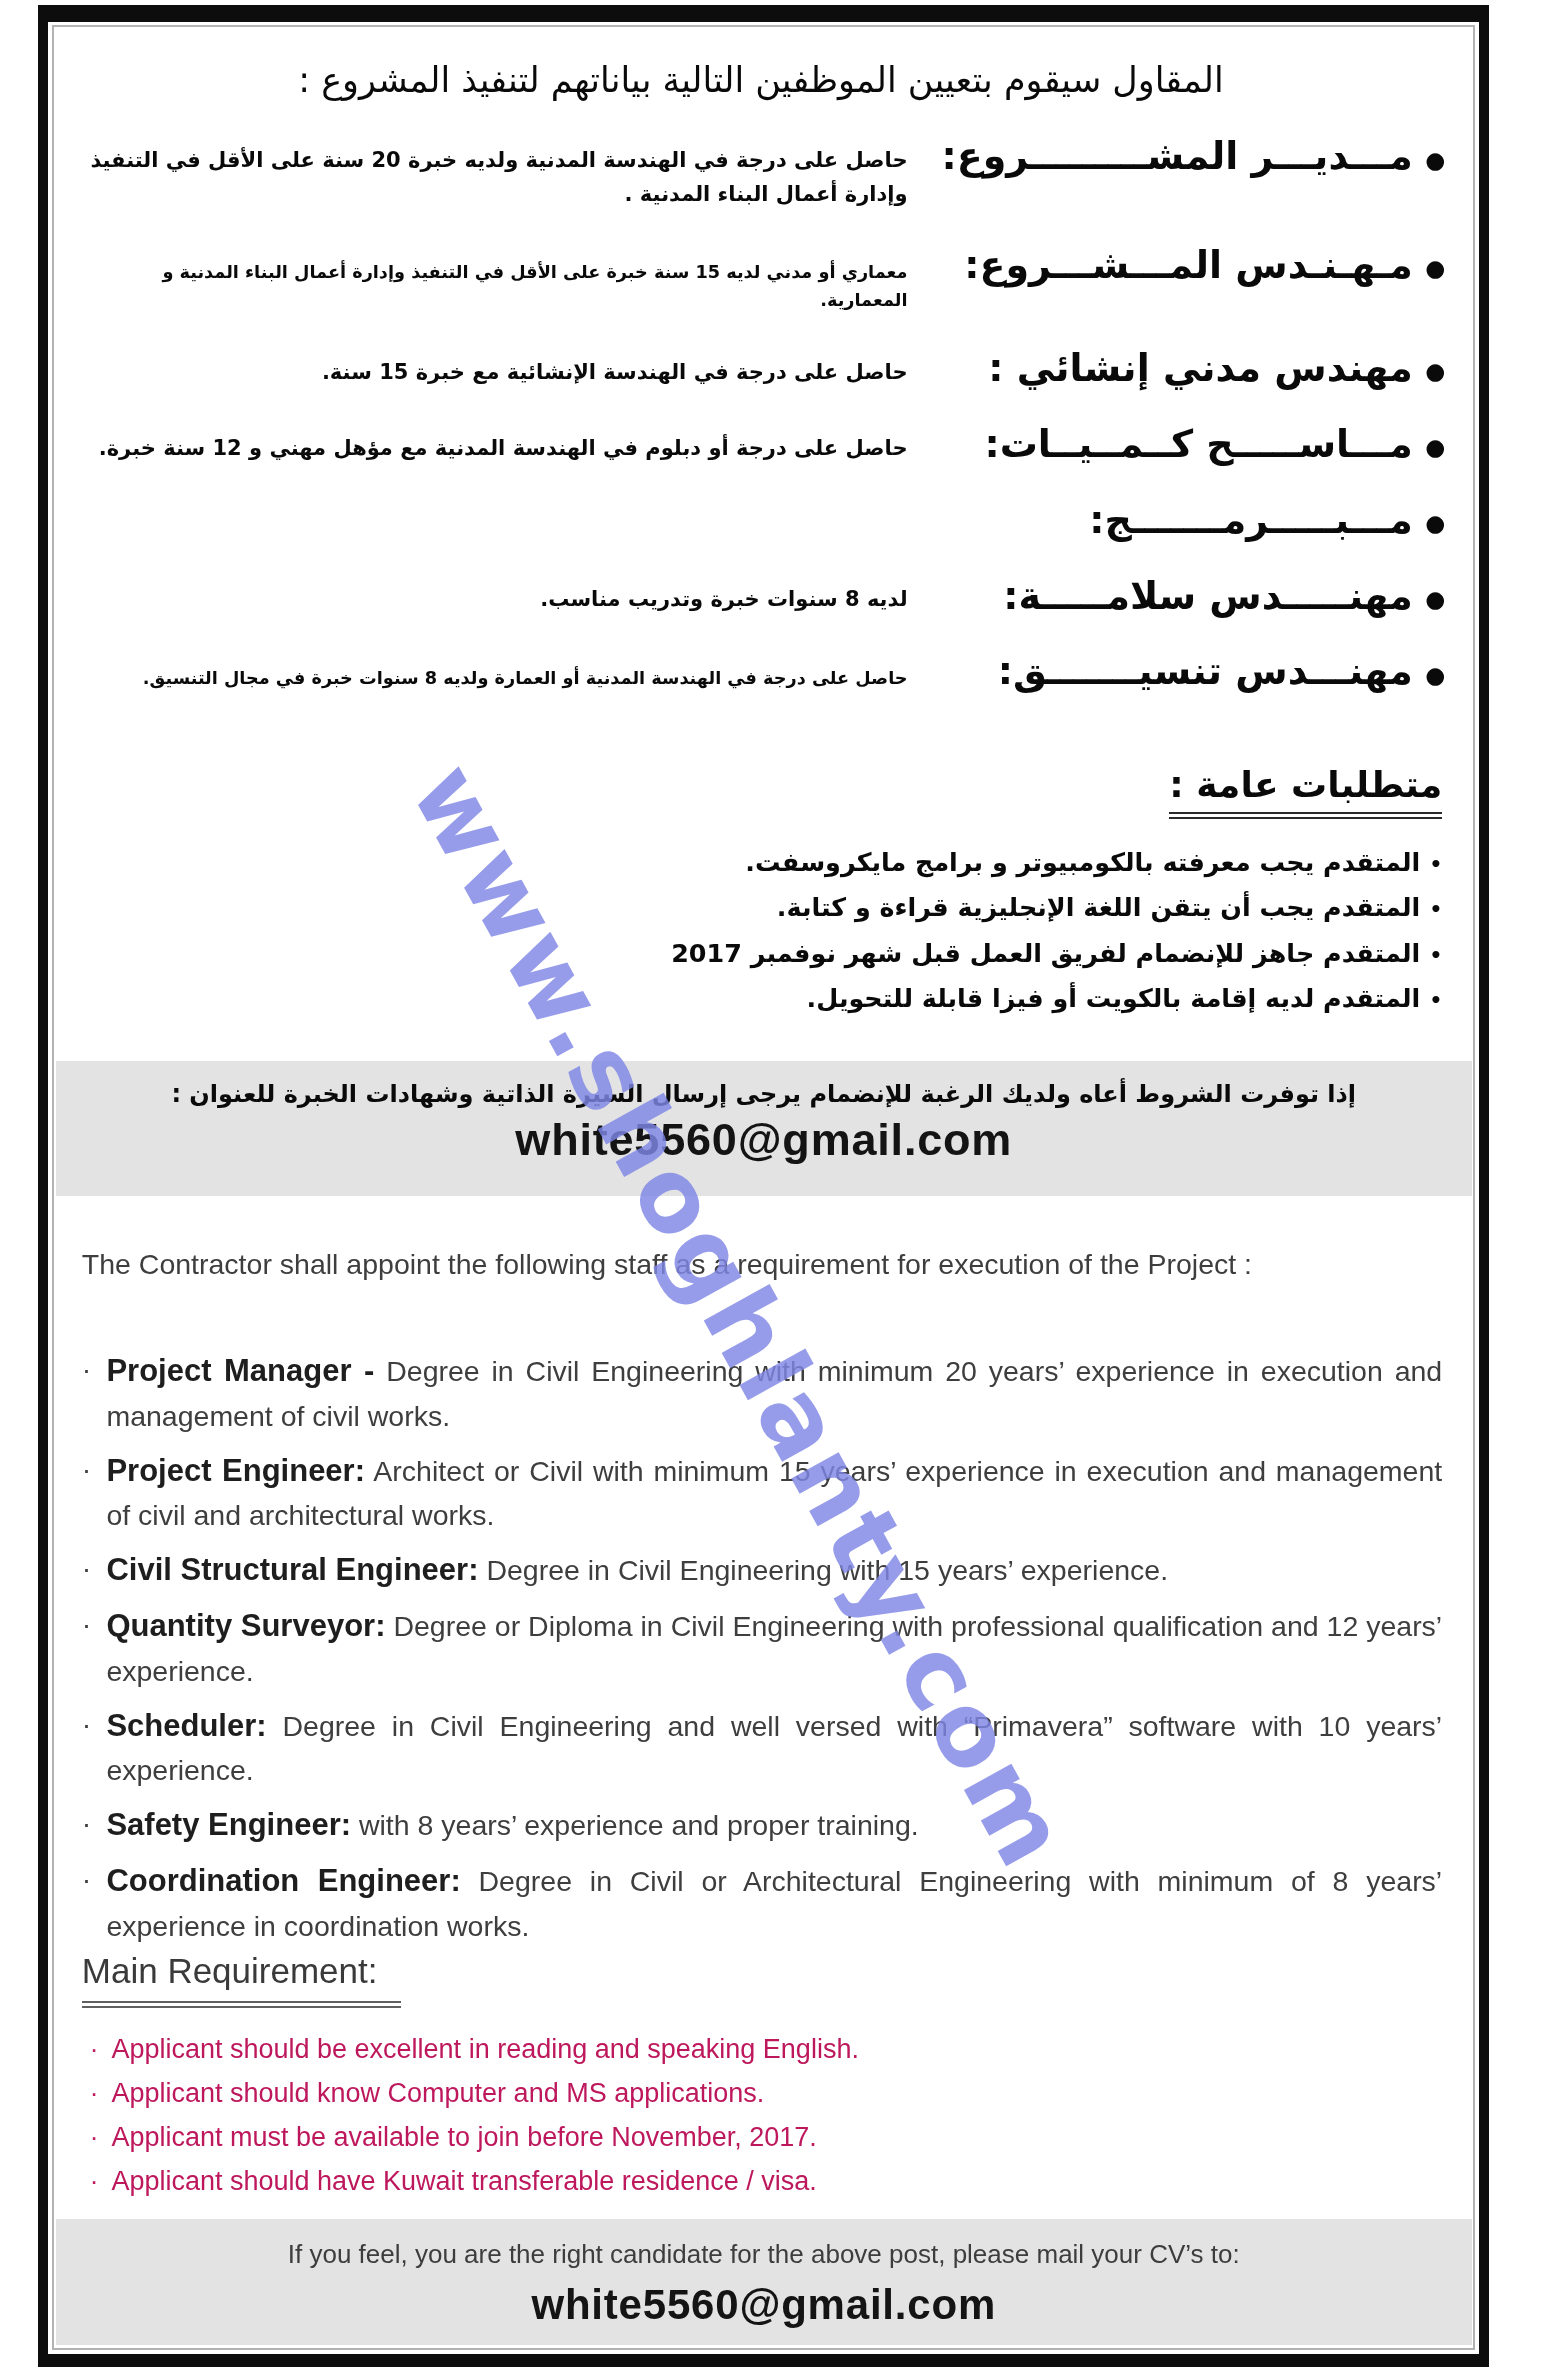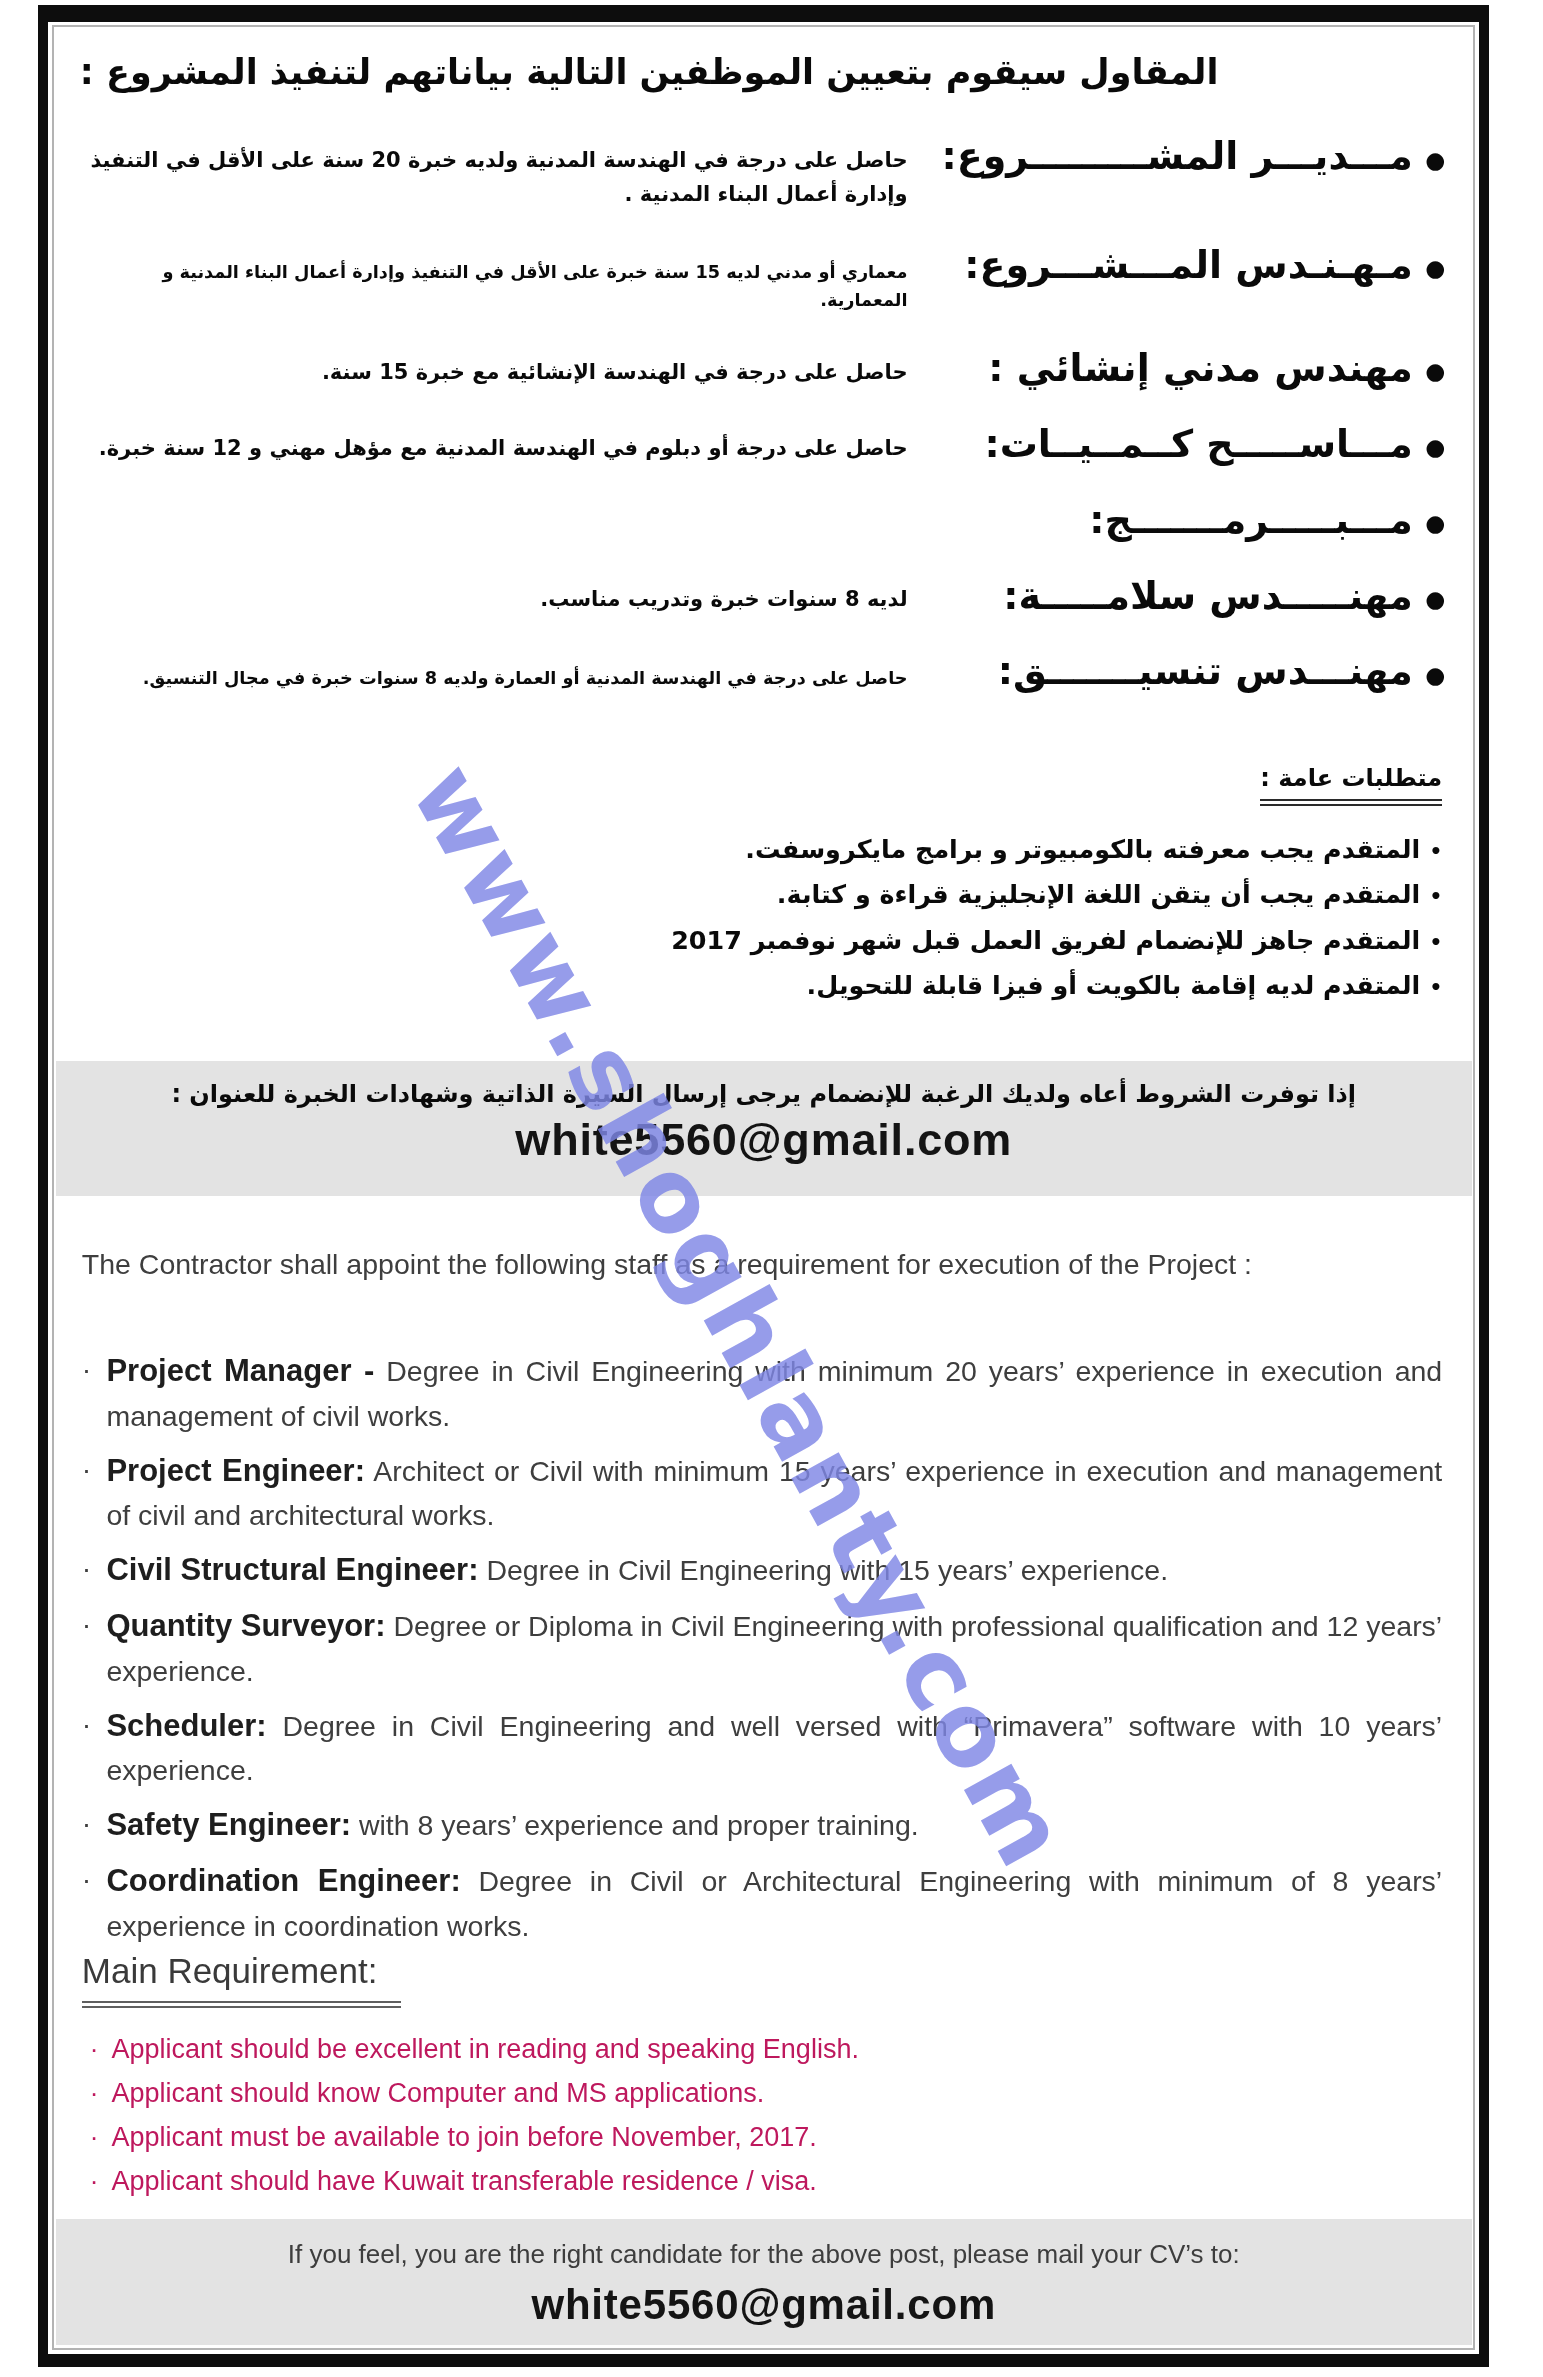--- a/index.html
+++ b/index.html
@@ -4,31 +4,31 @@
 <style>
   html,body{margin:0;padding:0;background:#ffffff;}
   .page{position:relative;width:1544px;height:2377px;background:#fff;overflow:hidden;
         font-family:"DejaVu Sans",sans-serif;color:#0a0a0a;}
   
   .ad-box{position:absolute;left:38px;top:4.6px;width:1451px;height:2362px;box-sizing:border-box;
           border:10px solid #0d0d0d;border-top-width:17px;border-bottom-width:13px;background:#fff;}
   .ad-frame{position:absolute;inset:3.8px;border:2.3px solid #b3b3b3;}
   .content{position:absolute;inset:0;}
   
-  .ar-heading{position:absolute;top:24px;left:26px;right:31px;direction:rtl;text-align:left;
-              font-size:35px;font-weight:700;line-height:1.25;}
+  .ar-heading{position:absolute;top:32px;left:26px;right:31px;direction:rtl;text-align:center;
+              font-size:35px;font-weight:400;line-height:1.25;}
   .jobs{position:absolute;top:109px;left:23px;right:28px;}
   .jrow{direction:rtl;display:flex;align-items:flex-start;gap:12.3px;margin-bottom:34px;}
   .jdot{flex:0 0 auto;font-size:23px;line-height:1.5;margin-top:6.2px;}
   .jtitle{flex:0 0 493px;font-size:38px;font-weight:700;line-height:1.1;white-space:nowrap;}
   .jdesc{flex:1;font-size:21px;font-weight:700;line-height:1.6;padding-top:7.7px;text-align:right;}
   .jdesc.small{font-size:17.7px;padding-top:12.3px;}
   
   .rsec{position:absolute;top:737px;left:26px;right:31px;direction:rtl;text-align:right;}
-  .rhead{display:inline-block;font-size:24px;font-weight:700;border-bottom:7px double #2a2a2a;
+  .rhead{display:inline-block;font-size:36px;font-weight:700;border-bottom:7px double #2a2a2a;
          padding-bottom:6.2px;margin-bottom:21.6px;}
   .rline{font-size:25.4px;font-weight:700;line-height:1.78;}
   .rdot{font-size:20px;margin-left:9.2px;}
   
   .bar{position:absolute;left:2px;right:1.5px;background:#e3e3e3;box-sizing:border-box;}
   .bar1{top:1034px;height:135px;padding-top:18.5px;}
   .bar1-line{direction:rtl;text-align:center;font-size:24px;font-weight:700;}
   .bar-email{text-align:center;font-size:45px;font-weight:700;letter-spacing:0.8px;margin-top:6.2px;
              font-family:"Liberation Sans",sans-serif;color:#141414;}
   

